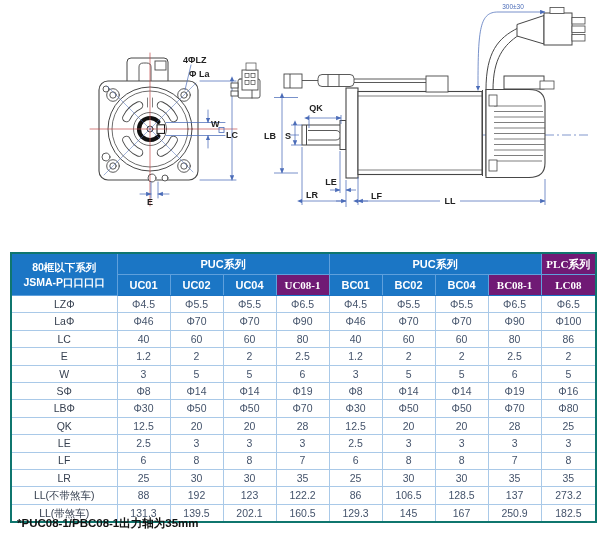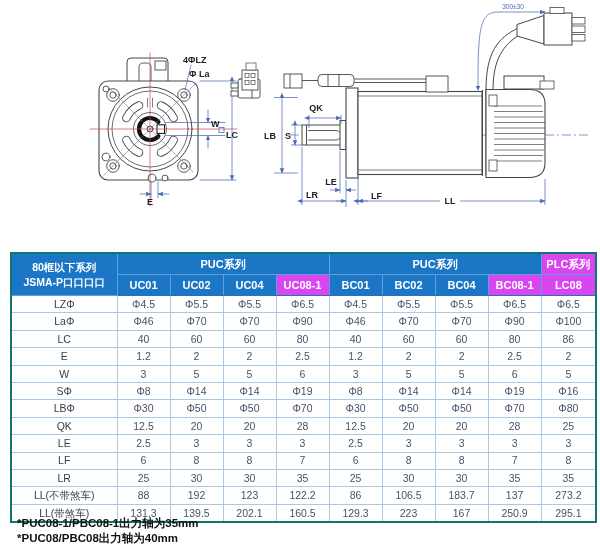--- a/index.html
+++ b/index.html
@@ -15,21 +15,21 @@
   table.spec{
     position:absolute;left:10px;top:252px;width:585px;
     border-collapse:collapse;table-layout:fixed;
     border:2px solid #0f766e;
     font-size:10.5px;
   }
   table.spec th{
     background:#1b76c5;color:#ffffff;font-weight:bold;font-size:11px;
     border:1px solid #5fa0dc;height:20px;padding:0;line-height:1.1;
   }
-  table.spec th.dark{background:#d946ef;}
+  table.spec th.dark{background:#701a75;font-family:Liberation Serif, serif;}
   table.spec th.corner{font-size:10.5px;}
   table.spec th.corner div{line-height:1.35;}
   table.spec td{
     border:1px solid #a9c9e8;background:#ffffff;color:#44536b;
     text-align:center;height:16.4px;padding:0;line-height:1;
   }
   table.spec td.rowlabel{color:#353f4f;margin-left:35px;}
   table.spec thead tr:last-child th{border-bottom:1px solid #1b74c4;}
 
   .footnotes{
@@ -447,39 +447,38 @@
         <td>35</td>
       </tr>
       <tr>
         <td class="rowlabel">LL(不带煞车)</td>
         <td>88</td>
         <td>192</td>
         <td>123</td>
         <td>122.2</td>
         <td>86</td>
         <td>106.5</td>
-        <td>183.7</td>
+        <td>128.5</td>
         <td>137</td>
         <td>273.2</td>
       </tr>
       <tr>
         <td class="rowlabel">LL(带煞车)</td>
         <td>131.3</td>
         <td>139.5</td>
         <td>202.1</td>
         <td>160.5</td>
         <td>129.3</td>
-        <td>223</td>
+        <td>145</td>
         <td>167</td>
         <td>250.9</td>
-        <td>295.1</td>
+        <td>182.5</td>
       </tr>
     </tbody>
 </table>
 
 
 <div class="footnotes">
   <div>*PUC08-1/PBC08-1出力轴为35mm</div>
-  <div>*PUC08/PBC08出力轴为40mm</div>
 </div>
 
 
 
 
 </body></html>

